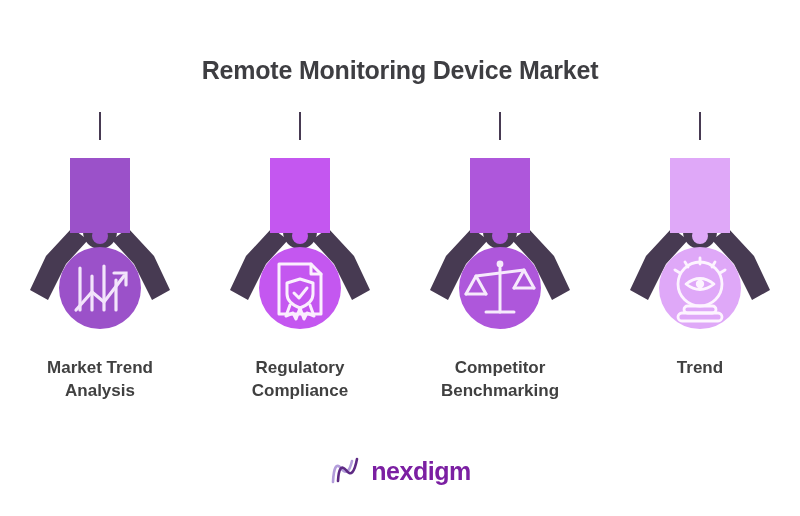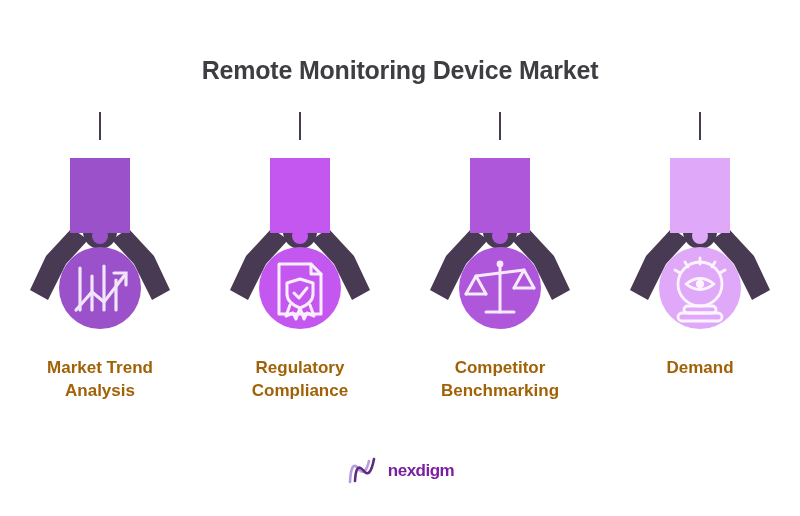--- a/index.html
+++ b/index.html
@@ -78,40 +78,40 @@
 
   
   .claw-label {
     position: absolute;
     top: 245px;
     left: 0;
     width: 200px;
     text-align: center;
     font-size: 17px;
     font-weight: bold;
-    color: #a16207;
+    color: #404040;
     line-height: 1.35;
   }
 
   
   #brand-logo {
     position: absolute;
     bottom: 30px;
     left: 0;
     width: 800px;
     display: flex;
     justify-content: center;
     align-items: center;
     gap: 8px;
   }
 
   #brand-mark { width: 34px; height: 30px; }
 
   #brand-text {
-    font-size: 17px;
+    font-size: 25px;
     font-weight: bold;
     color: #7b1fa2;
     letter-spacing: -0.5px;
   }
 </style>
 </head>
 <body>
 
 <div id="infographic">
 
@@ -226,21 +226,21 @@
             <line x1="88" y1="127" x2="85" y2="122"></line>
             <line x1="112" y1="127" x2="115" y2="122"></line>
             <line x1="80" y1="133" x2="75" y2="130"></line>
             <line x1="120" y1="133" x2="125" y2="130"></line>
             <rect x="84" y="166" width="32" height="7" rx="3.5"></rect>
             <rect x="78" y="173" width="44" height="8" rx="4"></rect>
           </g>
         </svg>
       </div>
       <div class="claw-label">
-        <span>Demand</span><br>
+        <span>Trend</span><br>
       </div>
     </div>
 
   </div>
 
   <div id="brand-logo">
     <svg id="brand-mark" viewBox="0 0 34 30">
       <path d="M4 26 Q5 4 12 12 Q19 22 23 5" stroke="#b39ddb" stroke-width="2.6" fill="none" stroke-linecap="round"></path>
       <path d="M9 25 Q10 6 17 14 Q24 24 28 3" stroke="#5e2a84" stroke-width="2.6" fill="none" stroke-linecap="round"></path>
     </svg>

